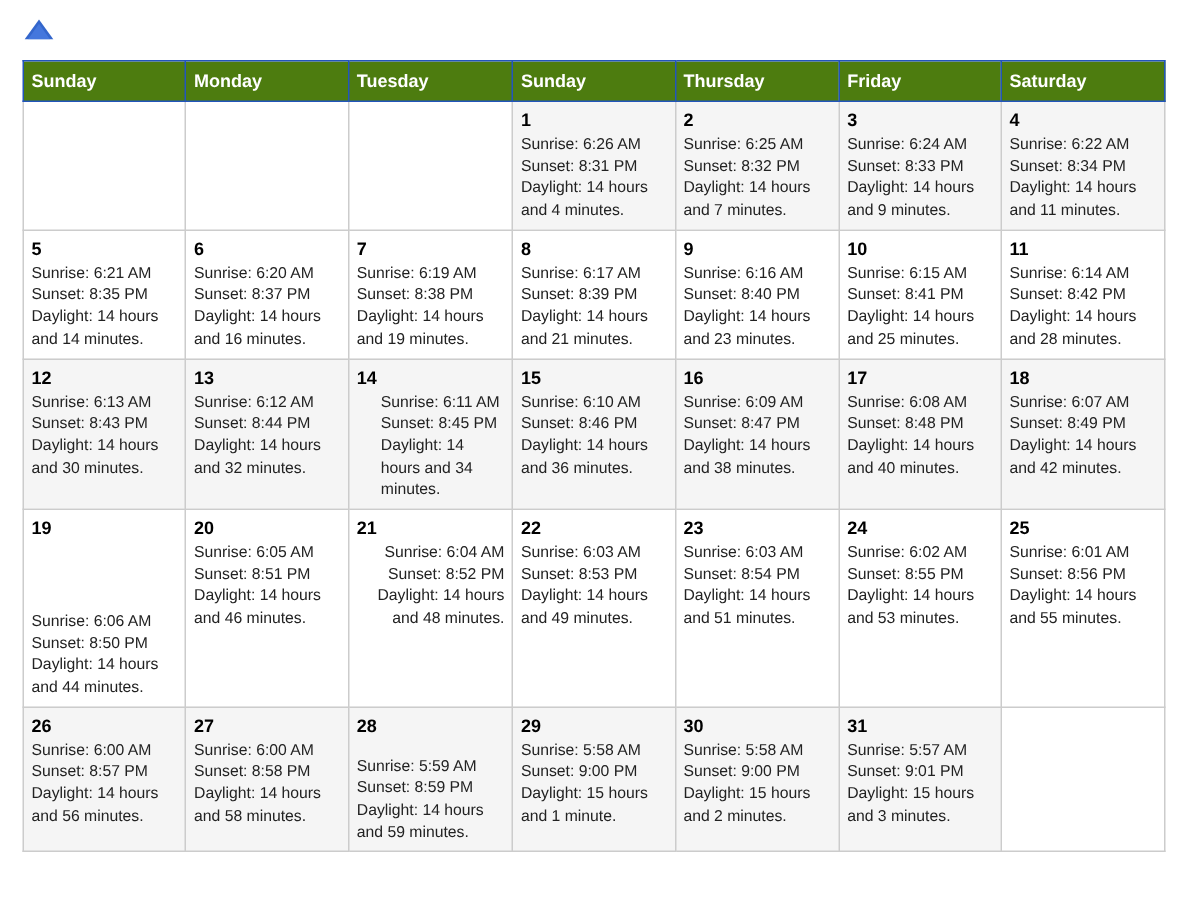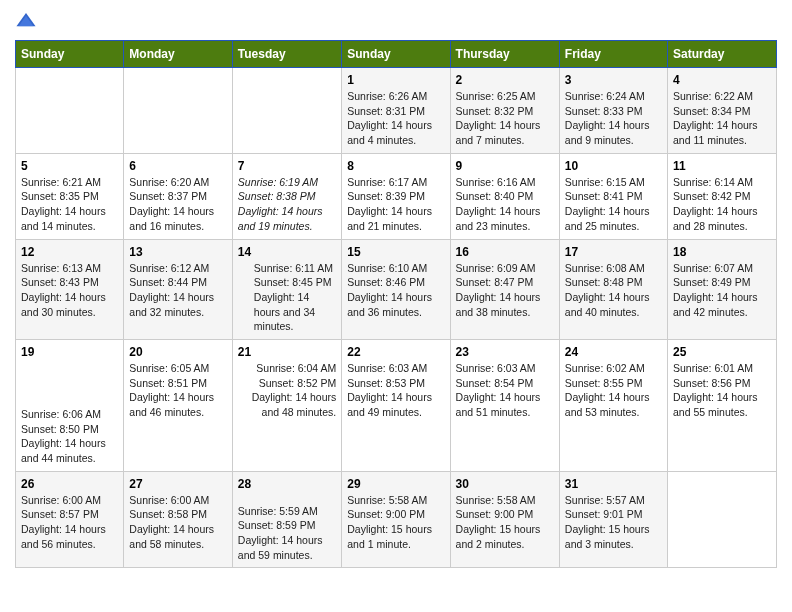--- a/index.html
+++ b/index.html
@@ -165,21 +165,21 @@
 Daylight: 14 hours and 14 minutes.</div>
         </td>
         <td>
           <div class="day-number">6</div>
           <div class="day-info" style="white-space: pre-line;">Sunrise: 6:20 AM
 Sunset: 8:37 PM
 Daylight: 14 hours and 16 minutes.</div>
         </td>
         <td>
           <div class="day-number">7</div>
-          <div class="day-info" style="white-space: pre-line; font-style: italic;">Sunrise: 6:19 AM
+          <div class="day-info" style="white-space: pre-line;">Sunrise: 6:19 AM
 Sunset: 8:38 PM
 Daylight: 14 hours and 19 minutes.</div>
         </td>
         <td>
           <div class="day-number">8</div>
           <div class="day-info" style="white-space: pre-line;">Sunrise: 6:17 AM
 Sunset: 8:39 PM
 Daylight: 14 hours and 21 minutes.</div>
         </td>
         <td>

